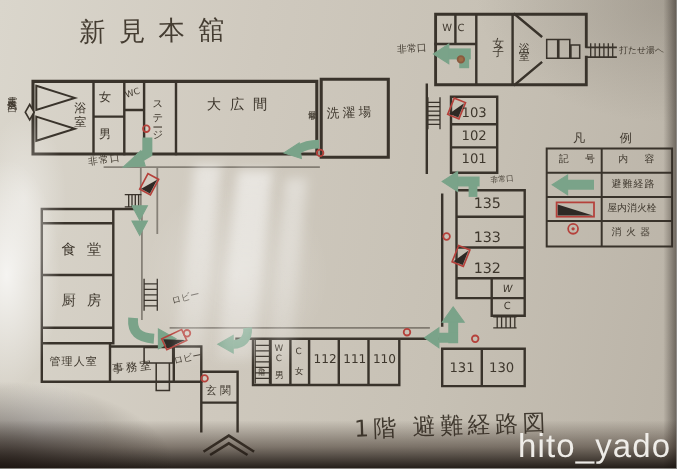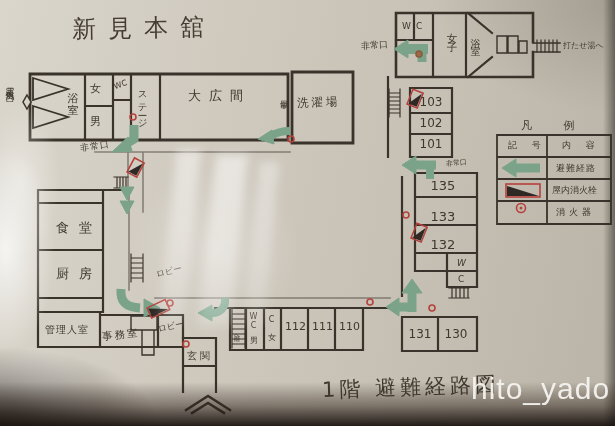--- a/index.html
+++ b/index.html
@@ -13,21 +13,21 @@
   .photo *{box-sizing:border-box;}
   svg.plan{position:absolute;left:0;top:0;}
   .lbl{
     position:absolute;color:#3e372d;line-height:1;white-space:nowrap;
     font-family:"DejaVu Sans",sans-serif;
   }
   .v{writing-mode:vertical-rl;text-orientation:upright;}
   .layer{position:absolute;pointer-events:none;}
   .bar{position:absolute;pointer-events:none;filter:blur(5px);}
   .watermark{
-    position:absolute;left:471px;top:372px;font-size:30px;color:#f6f4f0;
+    position:absolute;left:471px;top:389px;font-size:30px;color:#f6f4f0;
     letter-spacing:1px;opacity:.95;font-family:"Liberation Sans",sans-serif;
   }
 </style>
 </head>
 <body>
 
 <div class="photo">
 
   <svg class="plan" width="615" height="426" viewBox="0 0 615 426">
     <g fill="none" stroke="#39332b" stroke-width="2.2" stroke-linecap="square">

